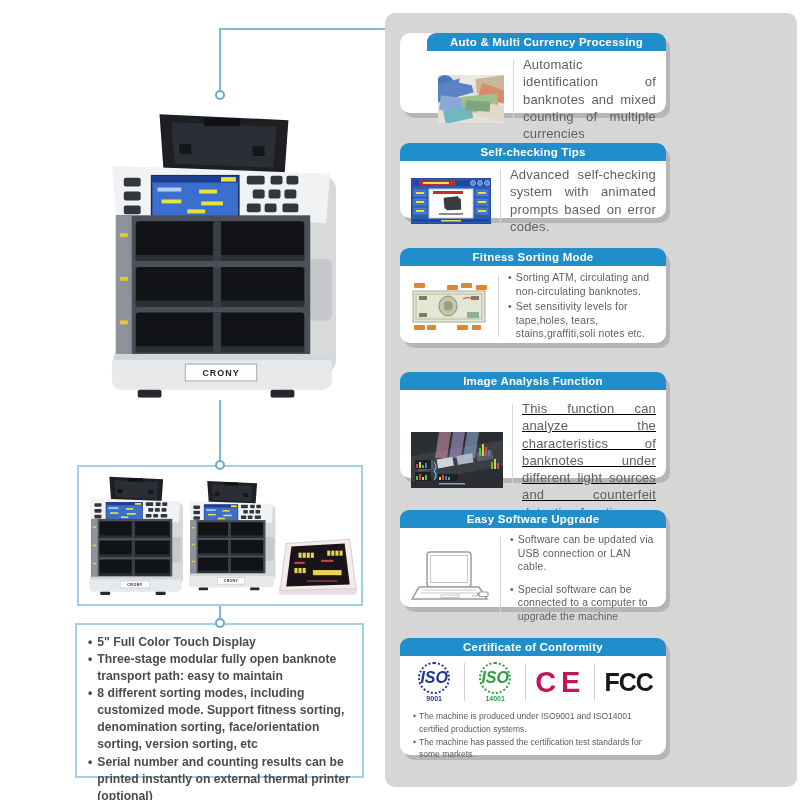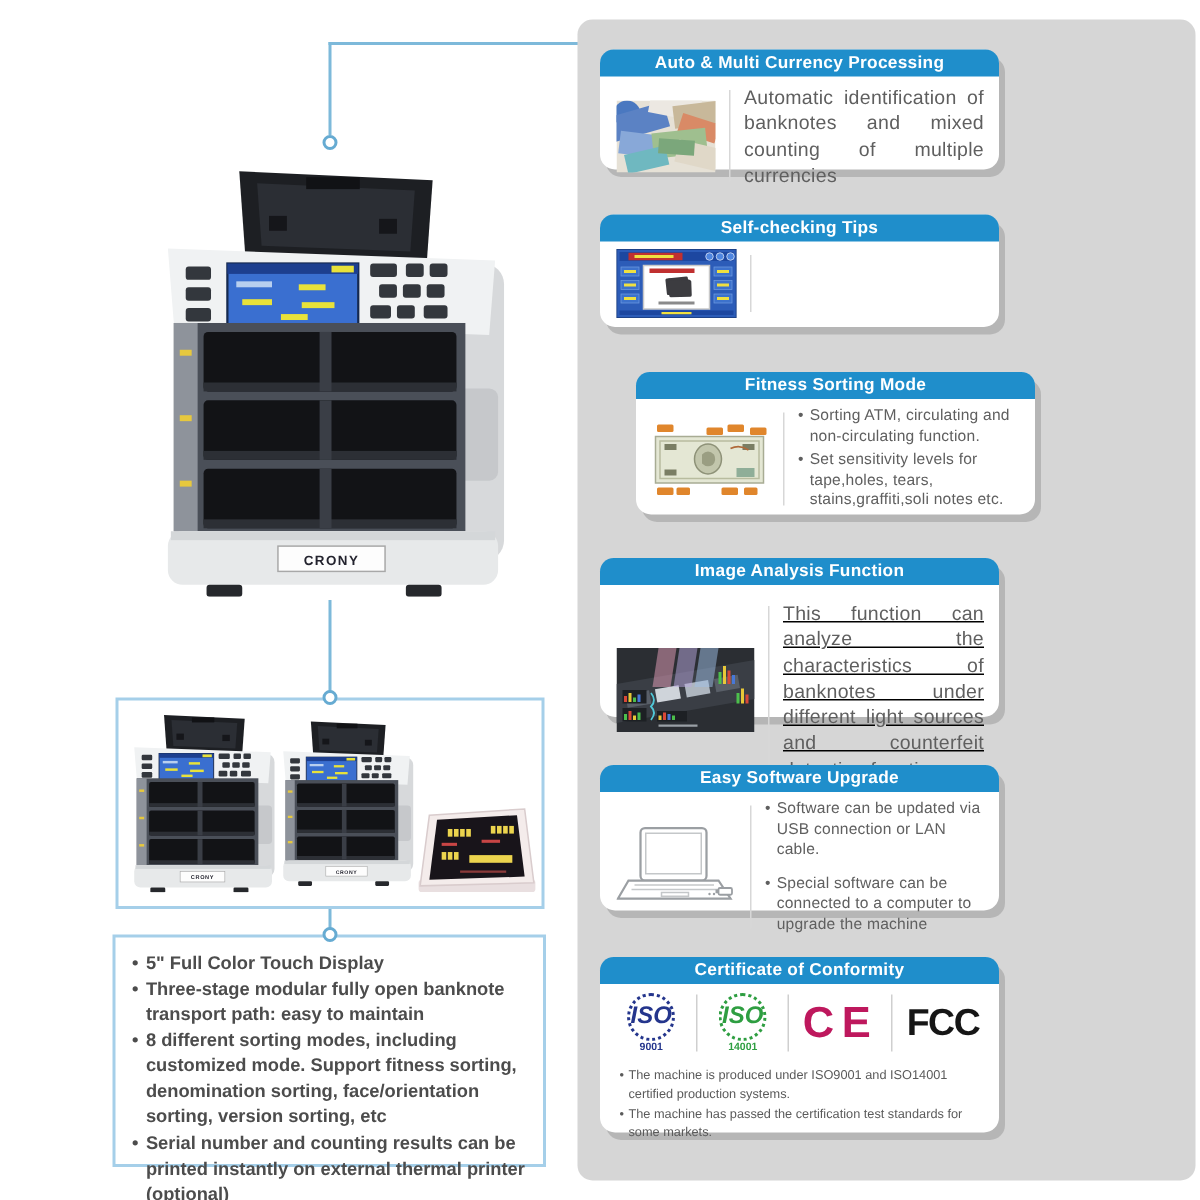--- a/index.html
+++ b/index.html
@@ -31,21 +31,21 @@
           font-size:11.5px;display:flex;align-items:center;justify-content:center;letter-spacing:.2px;}
   .card-body{display:flex;align-items:center;padding:5px 10px 5px 11px;}
   .fig{flex:0 0 auto;margin-right:9px;line-height:0;}
   .vdiv{width:1px;background:#d7d7d7;align-self:stretch;margin:4px 9px 4px 0;flex:0 0 auto;}
   .ctext{font-size:13px;color:#5f5f5f;line-height:1.33;text-align:justify;letter-spacing:.2px;}
   .cb{display:flex;font-size:10.4px;color:#5f5f5f;line-height:1.3;letter-spacing:.15px;}
   .cb .d{margin-right:4px;flex:0 0 auto;}
   .cb + .cb{margin-top:2px;}
   .cb.sp{margin-top:9px;}
 
-  .c1{top:20px;height:80px;} .c2{top:130px;height:75px;} .c3{top:235px;height:95px;margin-left:24px;}
+  .c1{top:20px;height:80px;padding-left:27px;} .c2{top:130px;height:75px;} .c3{top:235px;height:95px;}
   .c4{top:359px;height:106px;} .c5{top:497px;height:97px;} .c6{top:625px;height:117px;}
 
   
   .subtitle{font-size:12.4px;font-weight:bold;color:#3c3c3c;text-align:center;margin-top:5px;letter-spacing:.1px;}
   .logo-row{display:flex;align-items:center;justify-content:center;height:50px;margin-top:1px;}
   .ldiv{width:1px;height:38px;background:#cfcfcf;margin:0 9px;}
   .iso{width:42px;text-align:center;}
   .ring{width:32px;height:32px;margin:0 auto;border:2px dotted currentColor;border-radius:50%;
         display:flex;align-items:center;justify-content:center;font-weight:bold;font-size:16px;
         font-style:italic;box-sizing:border-box;}
@@ -243,20 +243,21 @@
               <rect x="33" y="19" width="15" height="11" rx="1" transform="rotate(-6 40 24)"></rect>
               <rect x="34" y="20" width="15" height="11" rx="1" transform="rotate(3 41 25)"></rect>
               <rect x="35" y="21" width="15" height="11" rx="1" transform="rotate(-2 42 26)"></rect>
             </g>
             <rect x="28" y="35" width="24" height="2" fill="#8a8a8a"></rect>
             <rect x="2" y="41" width="76" height="3" fill="#1d47a0"></rect>
             <rect x="30" y="42" width="20" height="1.5" fill="#f0e040"></rect>
           </svg>
         </div>
         <div class="vdiv"></div>
+        <div class="ctext">Advanced self-checking system with animated prompts based on error codes.</div>
       </div>
     </div>
 
     <div class="card c3">
       <div class="card-h">Fitness Sorting Mode</div>
       <div class="card-body">
         <div class="fig">
           <svg width="78" height="54" viewBox="0 0 78 54">
             <rect x="2" y="12" width="72" height="31" fill="#e4e7d4" stroke="#a8ac94"></rect>
             <rect x="5" y="15" width="66" height="25" fill="none" stroke="#b8bc9f"></rect>
@@ -276,21 +277,21 @@
               <rect x="16" y="46" width="9" height="5" rx="1"></rect>
               <rect x="46" y="46" width="11" height="5" rx="1"></rect>
               <rect x="61" y="46" width="9" height="5" rx="1"></rect>
             </g>
           </svg>
         </div>
         <div class="vdiv"></div>
         <div>
           <div class="cb">
               <span class="d">•</span>
-              <span>Sorting ATM, circulating and non-circulating function.</span>
+              <span>Sorting ATM, circulating and non-circulating banknotes.</span>
             </div>
           <div class="cb">
               <span class="d">•</span>
               <span>Set sensitivity levels for tape,holes, tears, stains,graffiti,soli notes etc.</span>
             </div>
         </div>
       </div>
     </div>
 
     <div class="card c4">

